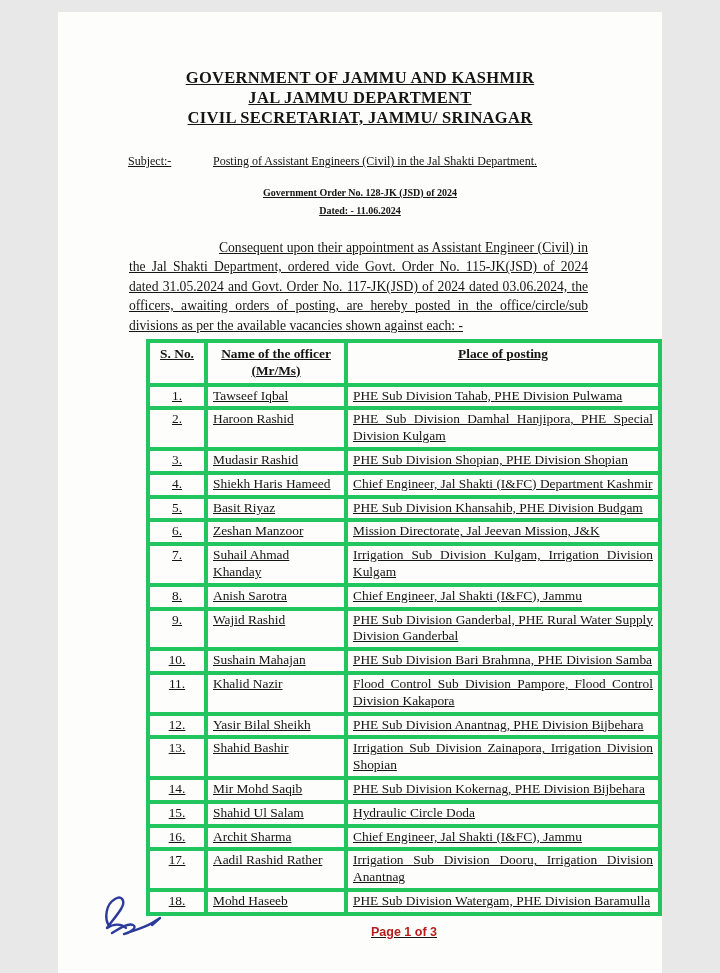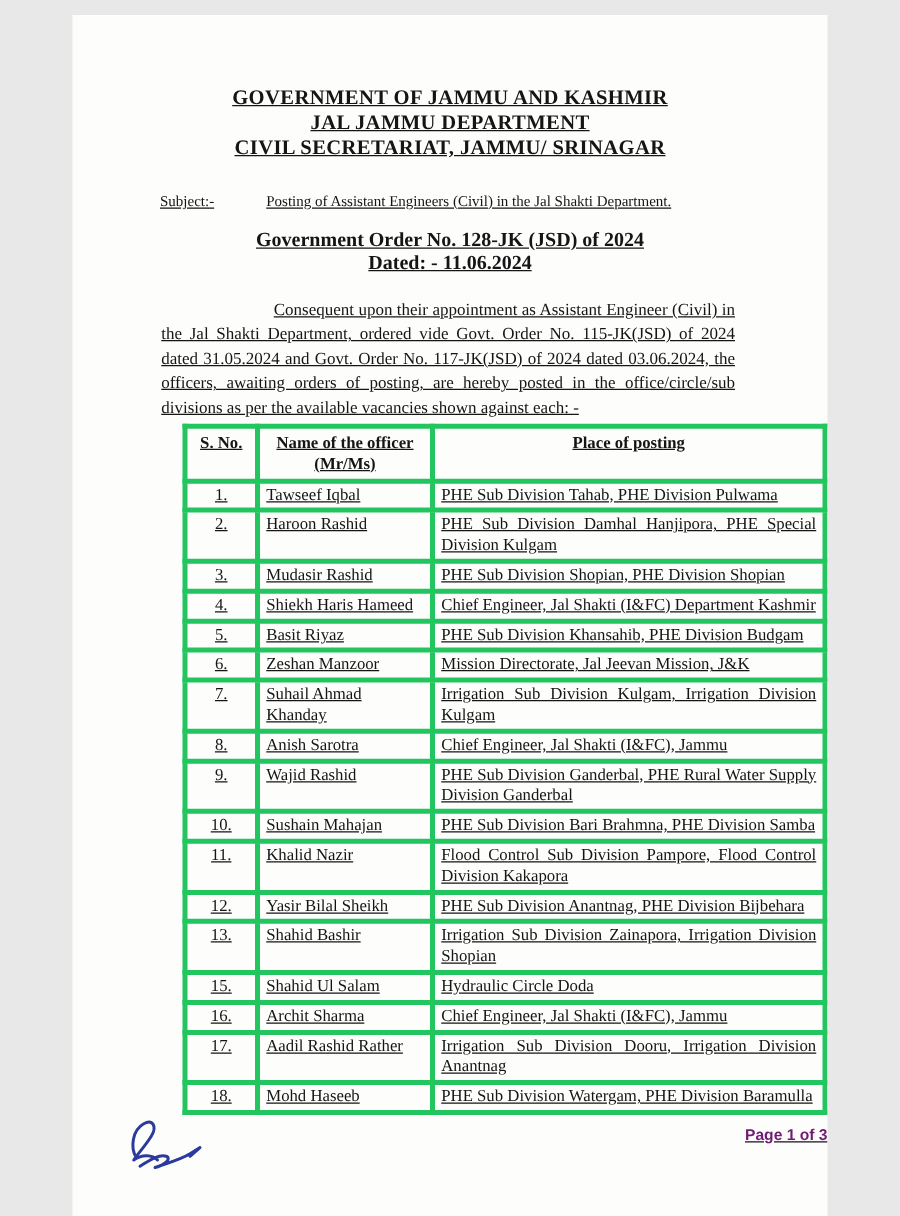--- a/index.html
+++ b/index.html
@@ -27,21 +27,21 @@
     display: flex;
     margin: 26px 72px 0 70px;
     font-size: 12px;
   }
   .subject-label { flex: 0 0 85px; }
   .subject-text { flex: 1; }
   .order-block {
     margin-top: 15px;
     text-align: center;
     font-weight: bold;
-    font-size: 16px;
+    font-size: 10px;
     line-height: 18px;
   }
   .body-paragraph {
     margin: 18px 74px 0 71px;
     font-size: 13.6px;
     line-height: 19.4px;
     text-align: justify;
     text-indent: 90px;
   }
   table.postings {
@@ -64,25 +64,25 @@
     padding-top: 3px;
     padding-bottom: 3px;
   }
   col.c-sno { width: 58px; }
   col.c-name { width: 140px; }
   td.sno { text-align: center; }
   td.posting { text-align: justify; }
   .footer {
     width: 516px;
     margin: 9px 0 0 88px;
-    text-align: right;
+    text-align: center;
     font-family: "Liberation Sans", sans-serif;
     font-size: 12.5px;
     font-weight: 600;
-    color: #701a75;
+    color: #b91c1c;
   }
   .signature {
     position: absolute;
     left: 44px;
     top: 880px;
     width: 66px;
     height: 50px;
   }
 </style>
 </head>
@@ -197,20 +197,25 @@
           <td class="name">Yasir Bilal Sheikh</td>
           <td class="posting">PHE Sub Division Anantnag, PHE Division Bijbehara</td>
         </tr>
 
         <tr>
           <td class="sno">13.</td>
           <td class="name">Shahid Bashir</td>
           <td class="posting">Irrigation Sub Division Zainapora, Irrigation Division Shopian</td>
         </tr>
 
+        <tr>
+          <td class="sno">14.</td>
+          <td class="name">Mir Mohd Saqib</td>
+          <td class="posting">PHE Sub Division Kokernag, PHE Division Bijbehara</td>
+        </tr>
 
         <tr>
           <td class="sno">15.</td>
           <td class="name">Shahid Ul Salam</td>
           <td class="posting">Hydraulic Circle Doda</td>
         </tr>
 
         <tr>
           <td class="sno">16.</td>
           <td class="name">Archit Sharma</td>

